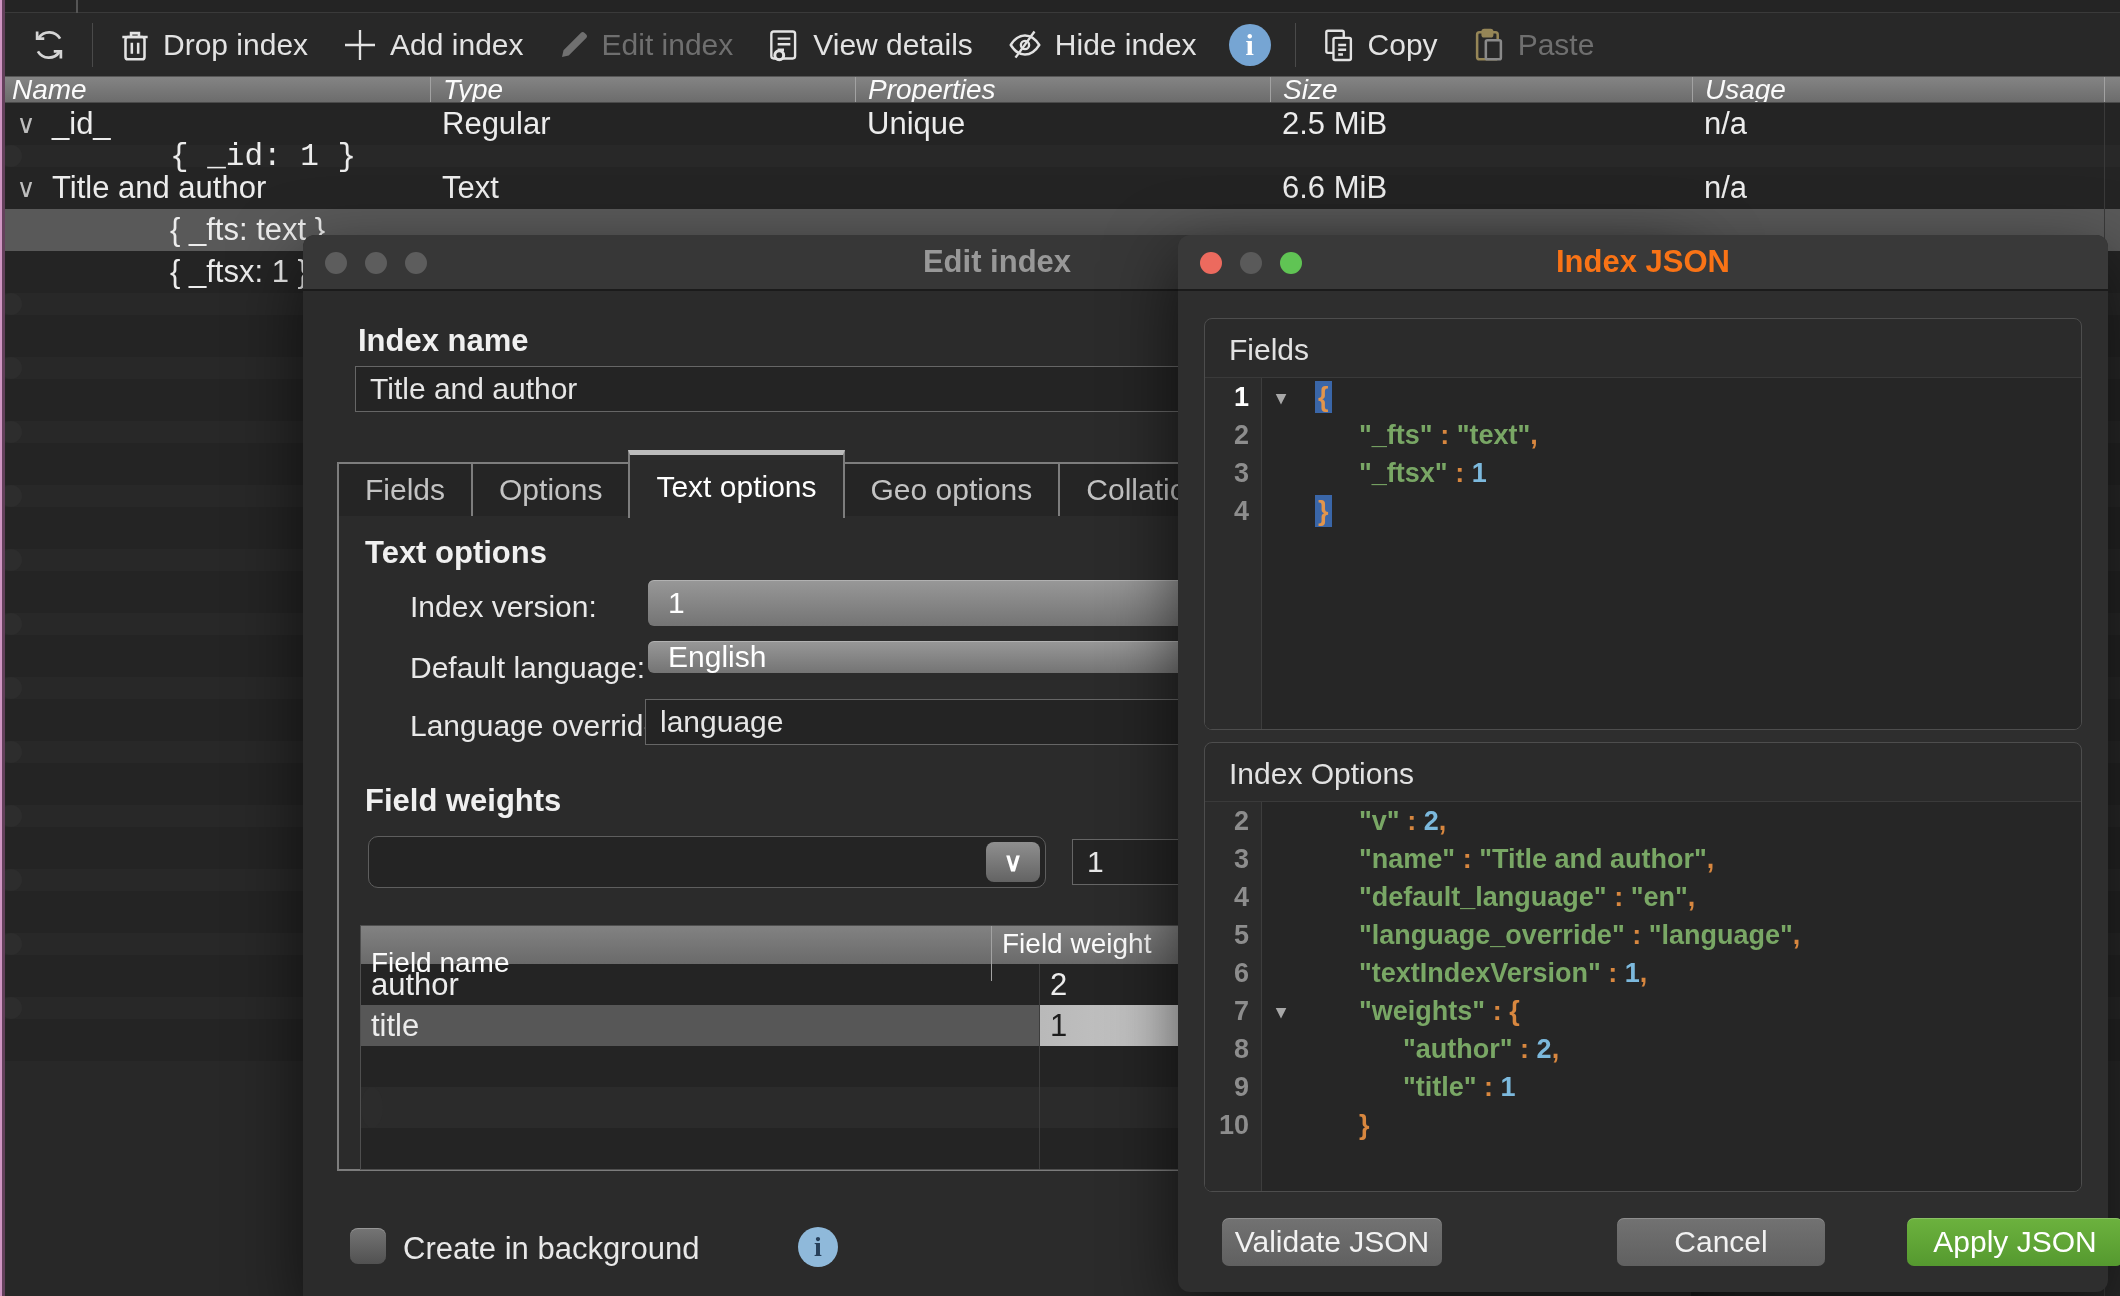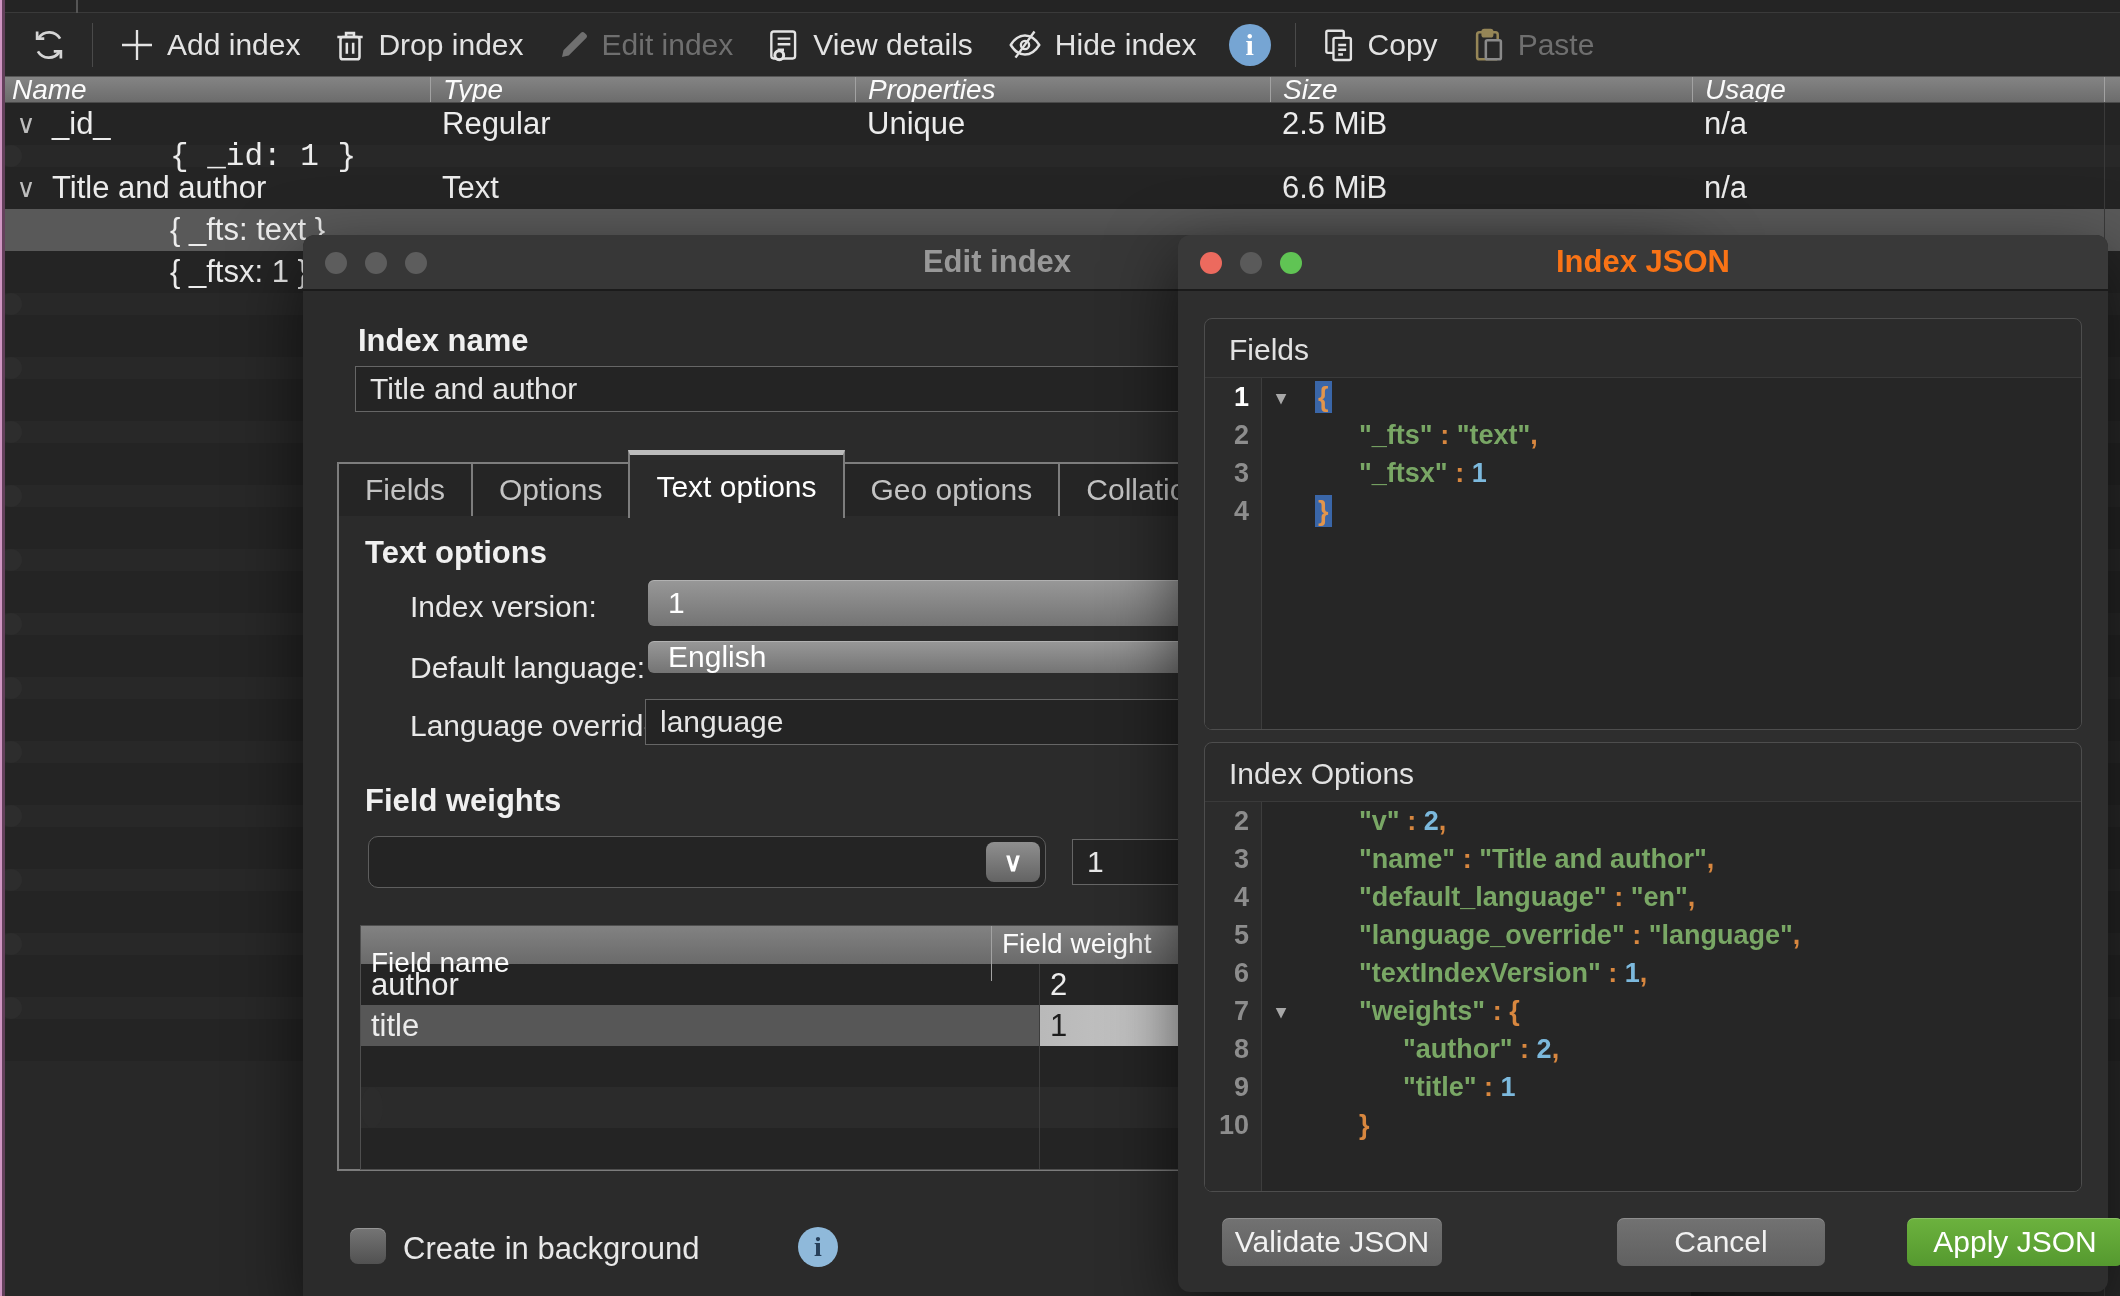--- a/index.html
+++ b/index.html
@@ -146,34 +146,34 @@
           <path d="M19 8 A8 8 0 0 0 5.5 7.5"></path>
             <path d="M5 16 A8 8 0 0 0 18.5 16.5"></path>
           <path d="M4.5 3.5 v4.5 h4.5" fill="none"></path>
             <path d="M19.5 20.5 v-4.5 h-4.5" fill="none"></path>
         </svg>
       </span>
     </div>
     <div class="tb-sep"></div>
     <div class="tb-btn">
       <span>
-        <svg width="40" height="40" viewBox="0 0 24 24" stroke="#e3e3e3" stroke-width="1.4">
-            <path d="M12 3v18M3 12h18"></path>
-          </svg>
-      </span>
-      <span>Add index</span>
-    </div>
-    <div class="tb-btn">
-      <span>
         <svg width="36" height="38" viewBox="0 0 22 24" fill="none" stroke="#e3e3e3" stroke-width="1.6">
           <rect x="5" y="7" width="12" height="14" rx="1.5"></rect>
             <path d="M3 7h16M8.5 7V4.5h5V7M9 10.5v7M13 10.5v7"></path>
         </svg>
       </span>
       <span>Drop index</span>
+    </div>
+    <div class="tb-btn">
+      <span>
+        <svg width="40" height="40" viewBox="0 0 24 24" stroke="#e3e3e3" stroke-width="1.4">
+            <path d="M12 3v18M3 12h18"></path>
+          </svg>
+      </span>
+      <span>Add index</span>
     </div>
     <div class="tb-btn disabled">
       <span>
         <svg width="36" height="36" viewBox="0 0 24 24" fill="#707070">
           <path d="M4 20l1-4.5L16.5 4a1.8 1.8 0 0 1 2.6 0l.9.9a1.8 1.8 0 0 1 0 2.6L8.5 19z"></path>
         </svg>
       </span>
       <span>Edit index</span>
     </div>
     <div class="tb-btn">

